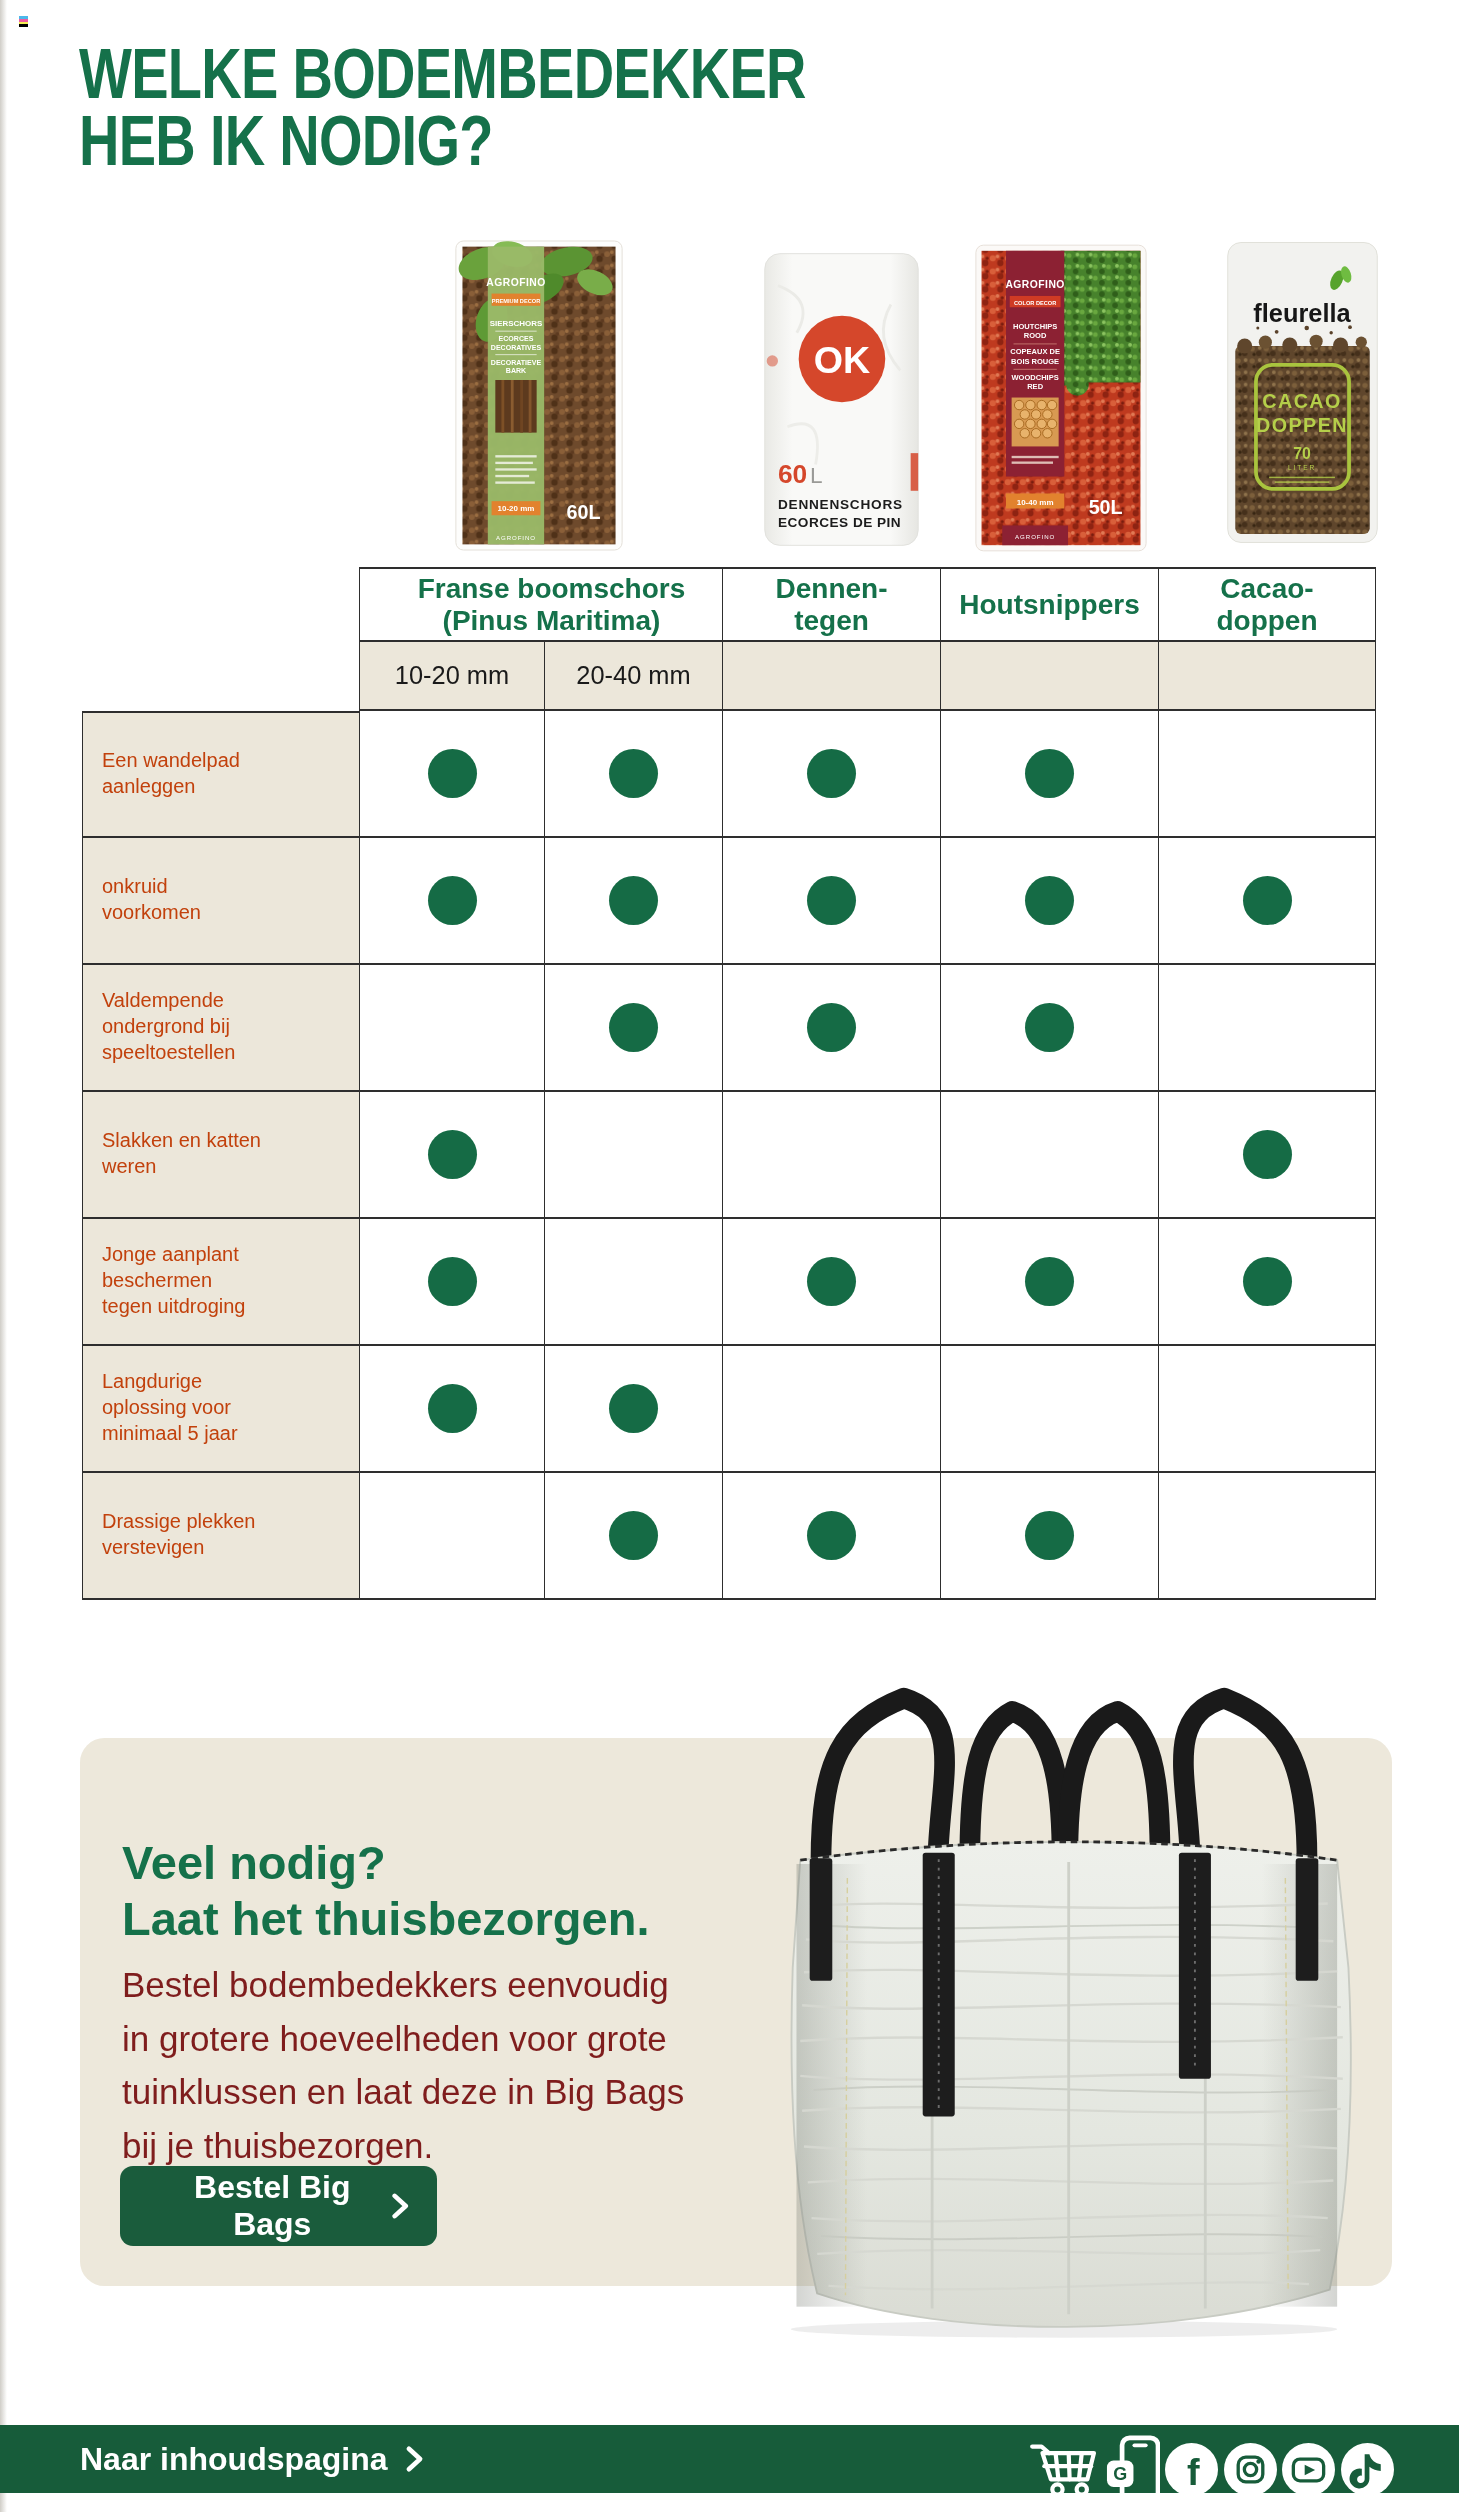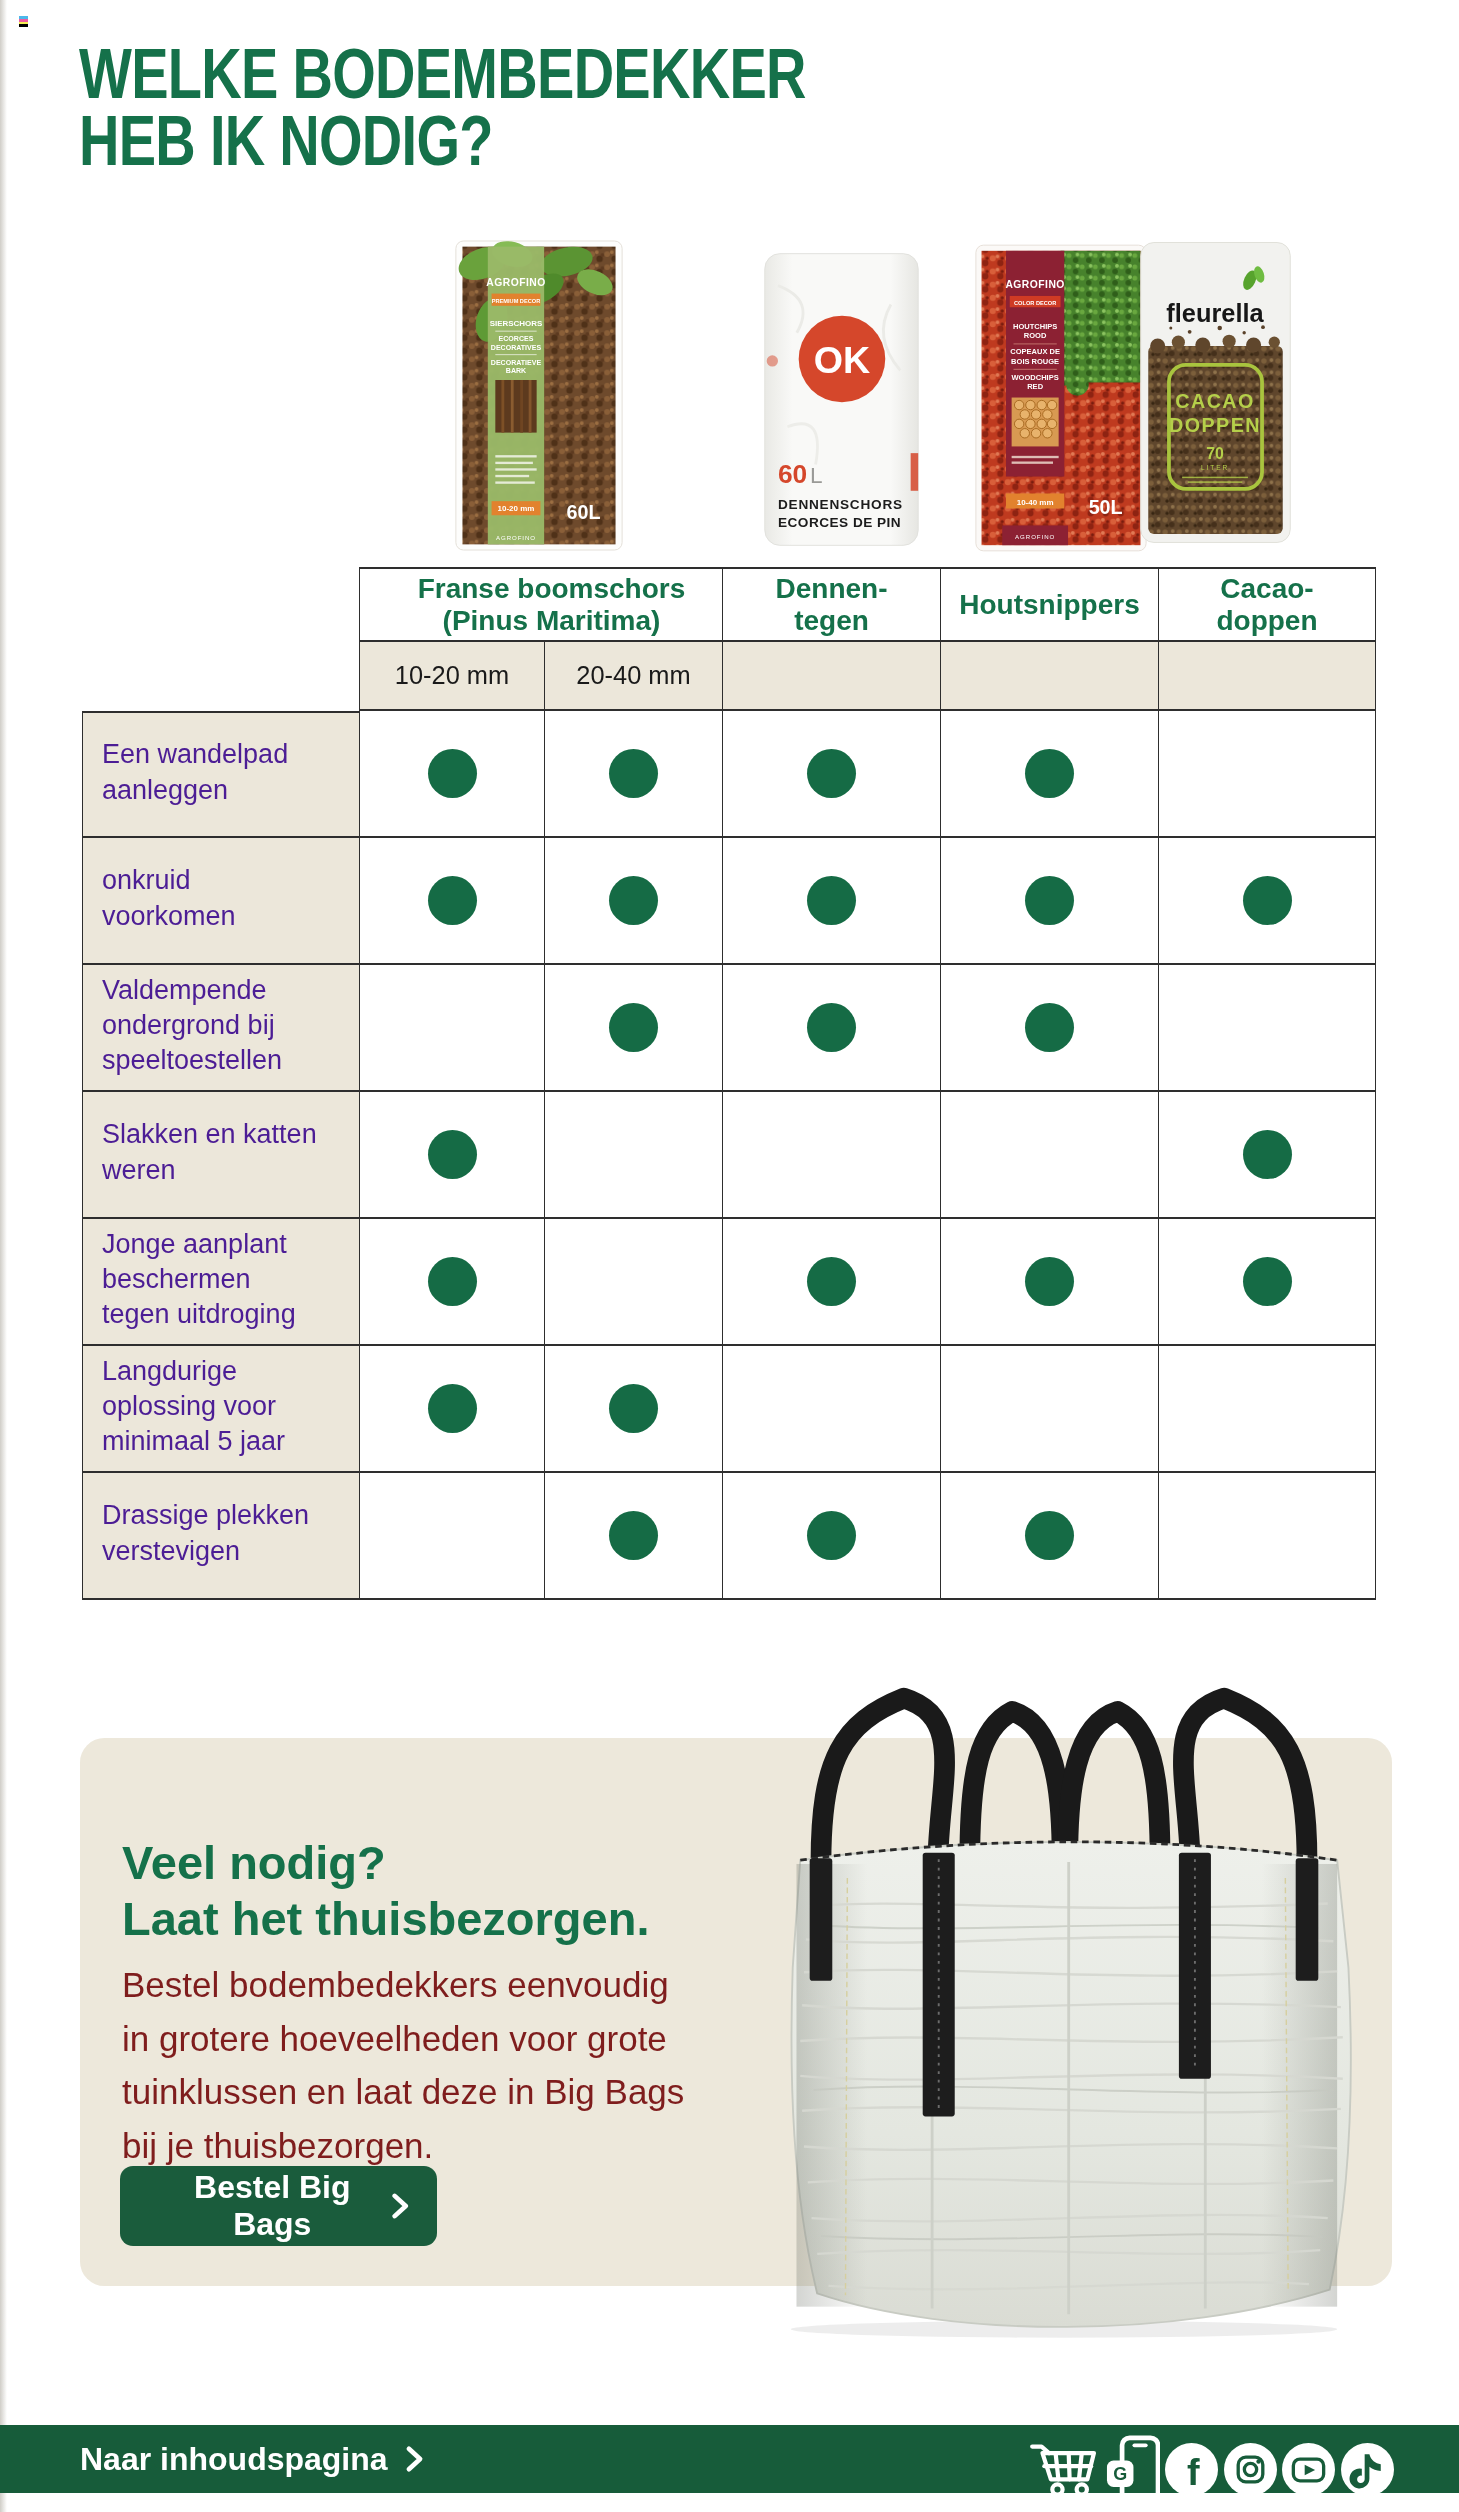--- a/index.html
+++ b/index.html
@@ -57,21 +57,21 @@
     background:var(--beige2);border-left:1.9px solid var(--line);
     border-bottom:2.8px solid var(--line);
     display:flex;align-items:center;justify-content:center;
     color:#1a1a1a;font-size:25.4px;
   }
   .scell.last{border-right:1.9px solid var(--line);}
   .lcell{
     background:var(--beige2);border-left:1.9px solid var(--line);
     border-bottom:2.8px solid var(--line);
     display:flex;align-items:center;
-    padding:0 13px 4px 19px;color:#4c1d95;font-size:27px;line-height:1.3;
+    padding:0 13px 4px 19px;color:#c2410c;font-size:20px;line-height:1.3;
   }
   .lcell.bt{border-top:2.8px solid var(--line);}
   .dcell{
     background:#fff;border-left:1.9px solid var(--line);
     border-bottom:2.8px solid var(--line);
     display:flex;align-items:center;justify-content:center;
   }
   .dcell.last{border-right:1.9px solid var(--line);}
   .dot{width:49px;height:49px;border-radius:50%;background:var(--dot);visibility:hidden;}
   .dot.show{visibility:visible;}
@@ -253,21 +253,21 @@
   <rect x="40" y="228" width="50" height="2.5" fill="#f3e3d6" opacity=".8"></rect>
   <rect x="40" y="234" width="44" height="2.5" fill="#f3e3d6" opacity=".8"></rect>
   <rect x="34" y="268" width="62" height="16" fill="#e2822e"></rect>
   <text x="65" y="280" font-size="8.5" font-weight="bold" fill="#fff" text-anchor="middle">10-40 mm</text>
   <text x="140" y="290" font-size="21" font-weight="bold" fill="#fff" text-anchor="middle">50L</text>
   <rect x="30" y="302" width="70" height="21" fill="#8c2133"></rect>
   <text x="65" y="316" font-size="6.5" fill="#fff" text-anchor="middle" letter-spacing="1">AGROFINO</text>
 </svg>
 </figure>
 
-<figure class="product" style="left:1133px;top:235px;width:165px;height:315px;margin:0">
+<figure class="product" style="left:1220px;top:235px;width:165px;height:315px;margin:0">
 <svg viewBox="0 0 175 335">
   <defs>
     <pattern id="cacaoP" width="15" height="13" patternUnits="userSpaceOnUse">
       <rect width="15" height="13" fill="#5f462c"></rect>
       <circle cx="4" cy="4" r="2.8" fill="#7c5f3b"></circle>
           <circle cx="11" cy="9" r="3" fill="#45301b"></circle>
       <circle cx="12" cy="3" r="2" fill="#8f734c"></circle>
           <circle cx="6" cy="10" r="1.8" fill="#362512"></circle>
     </pattern>
   </defs>

